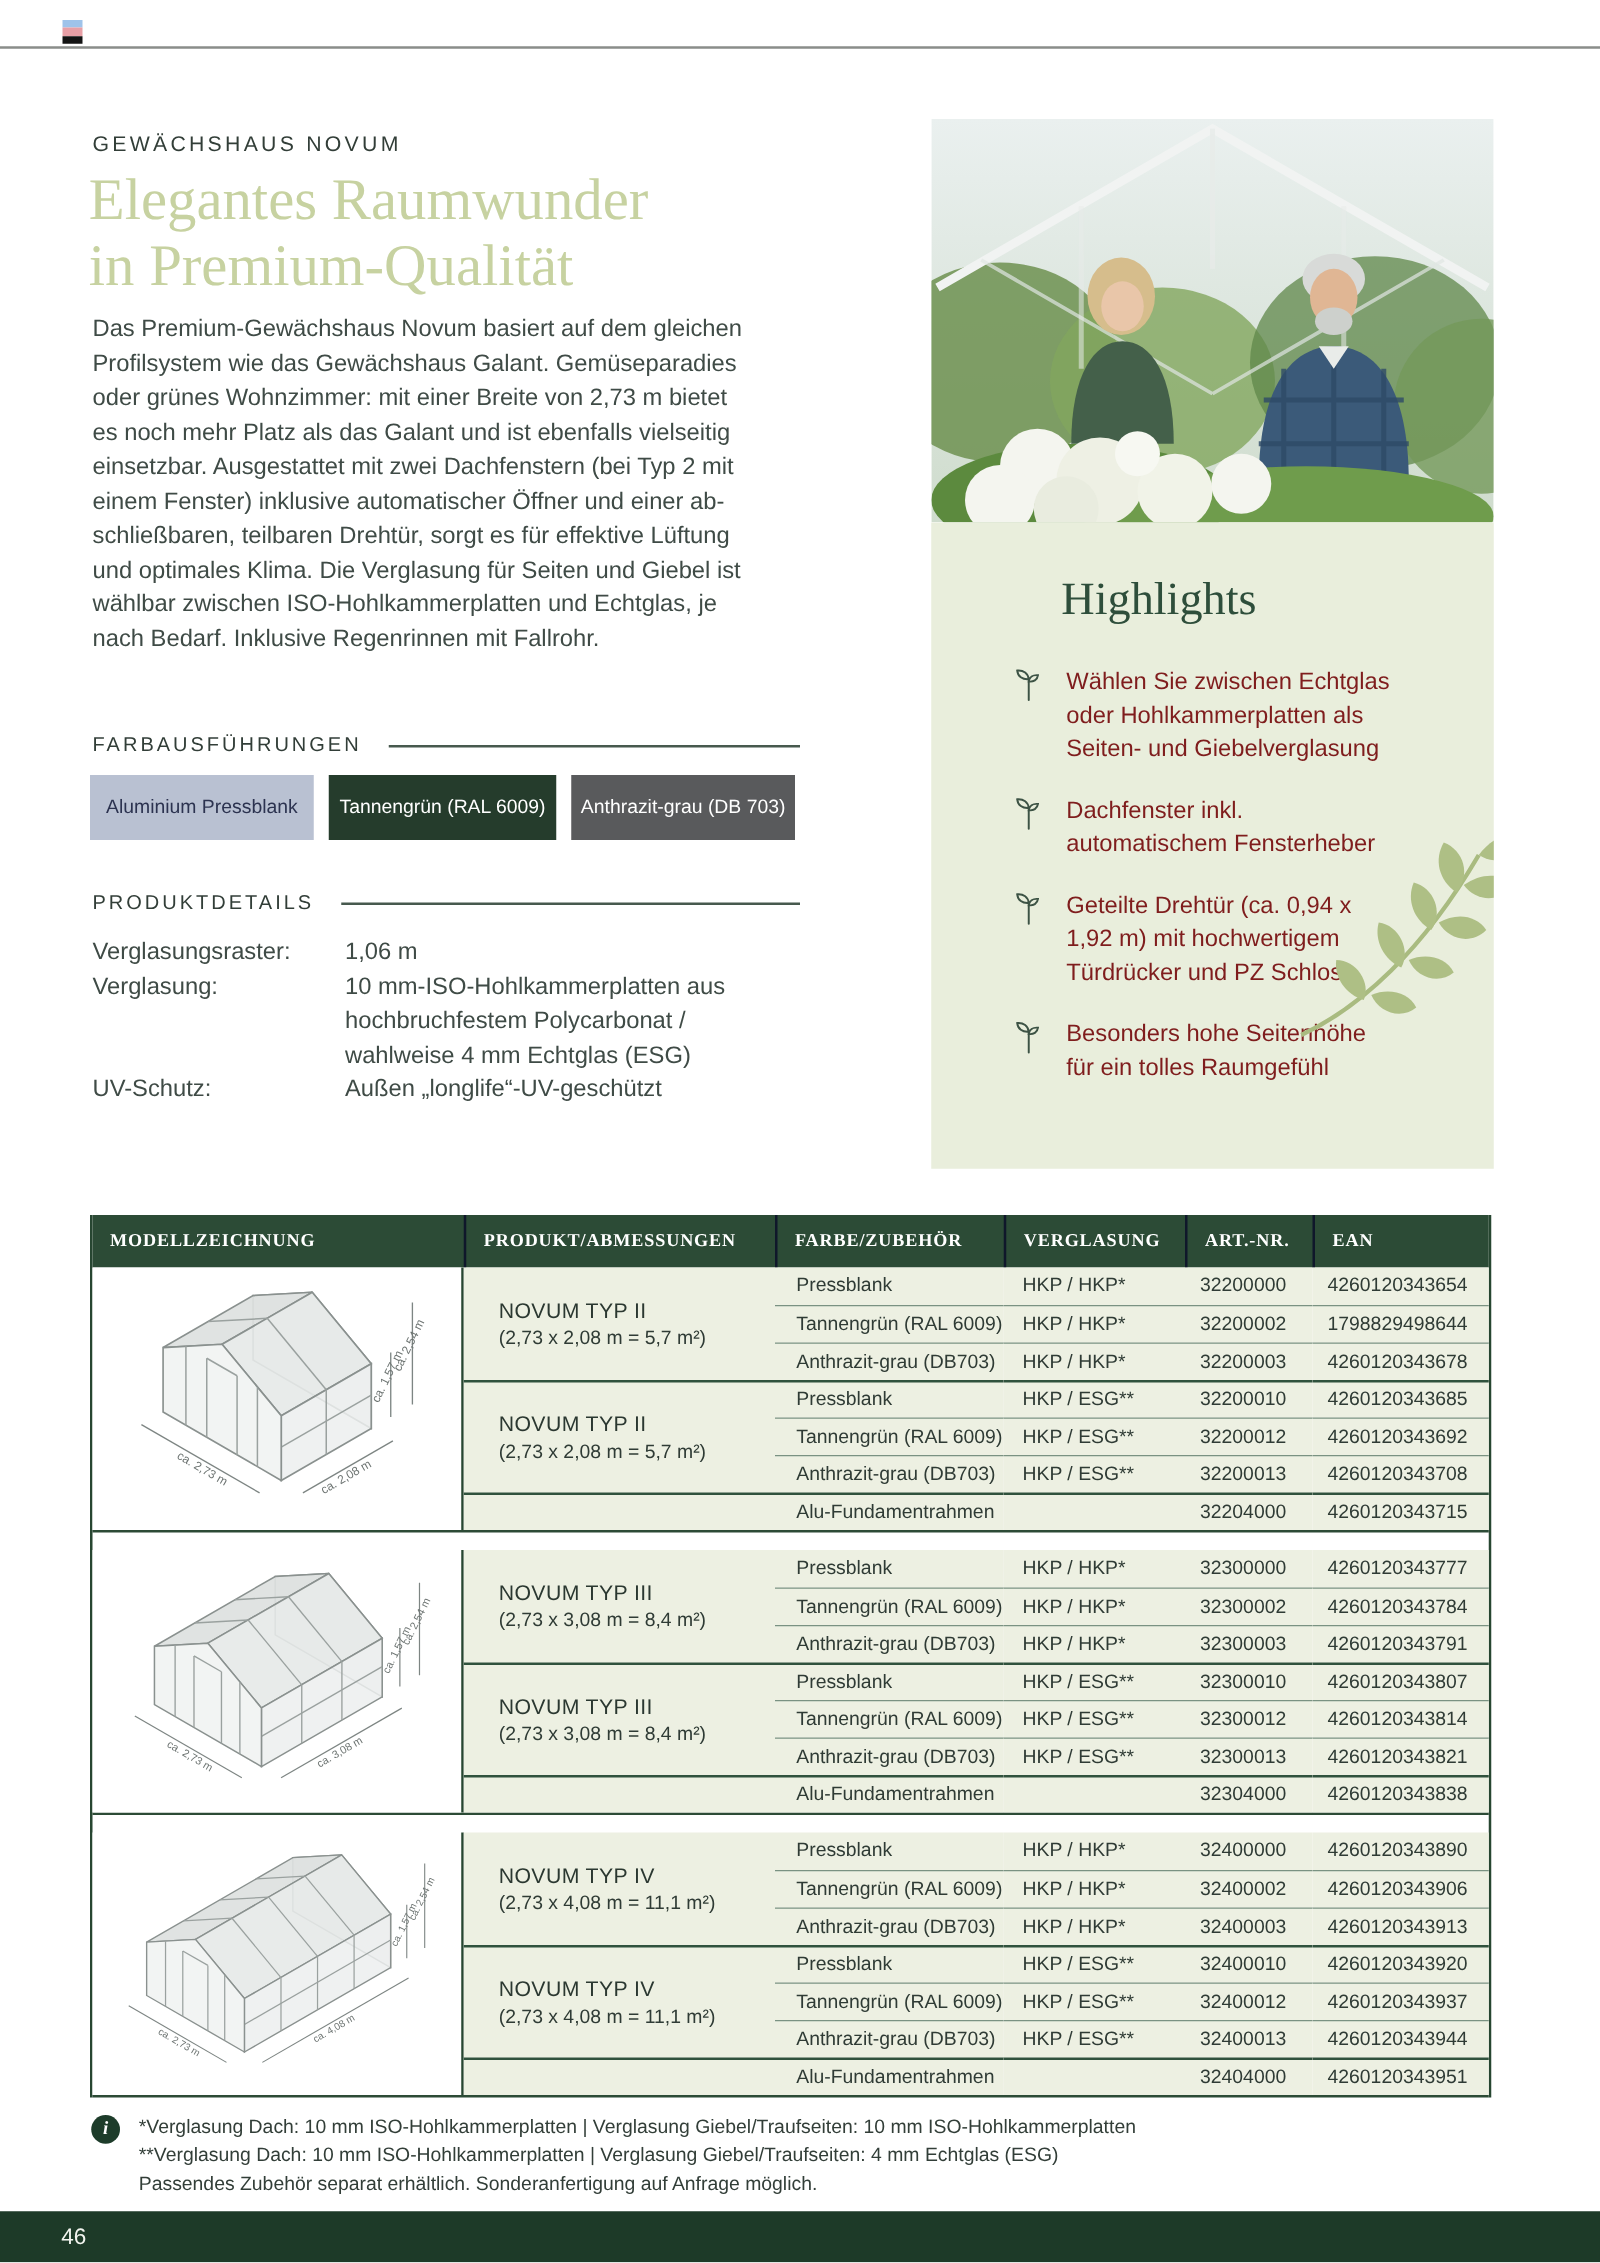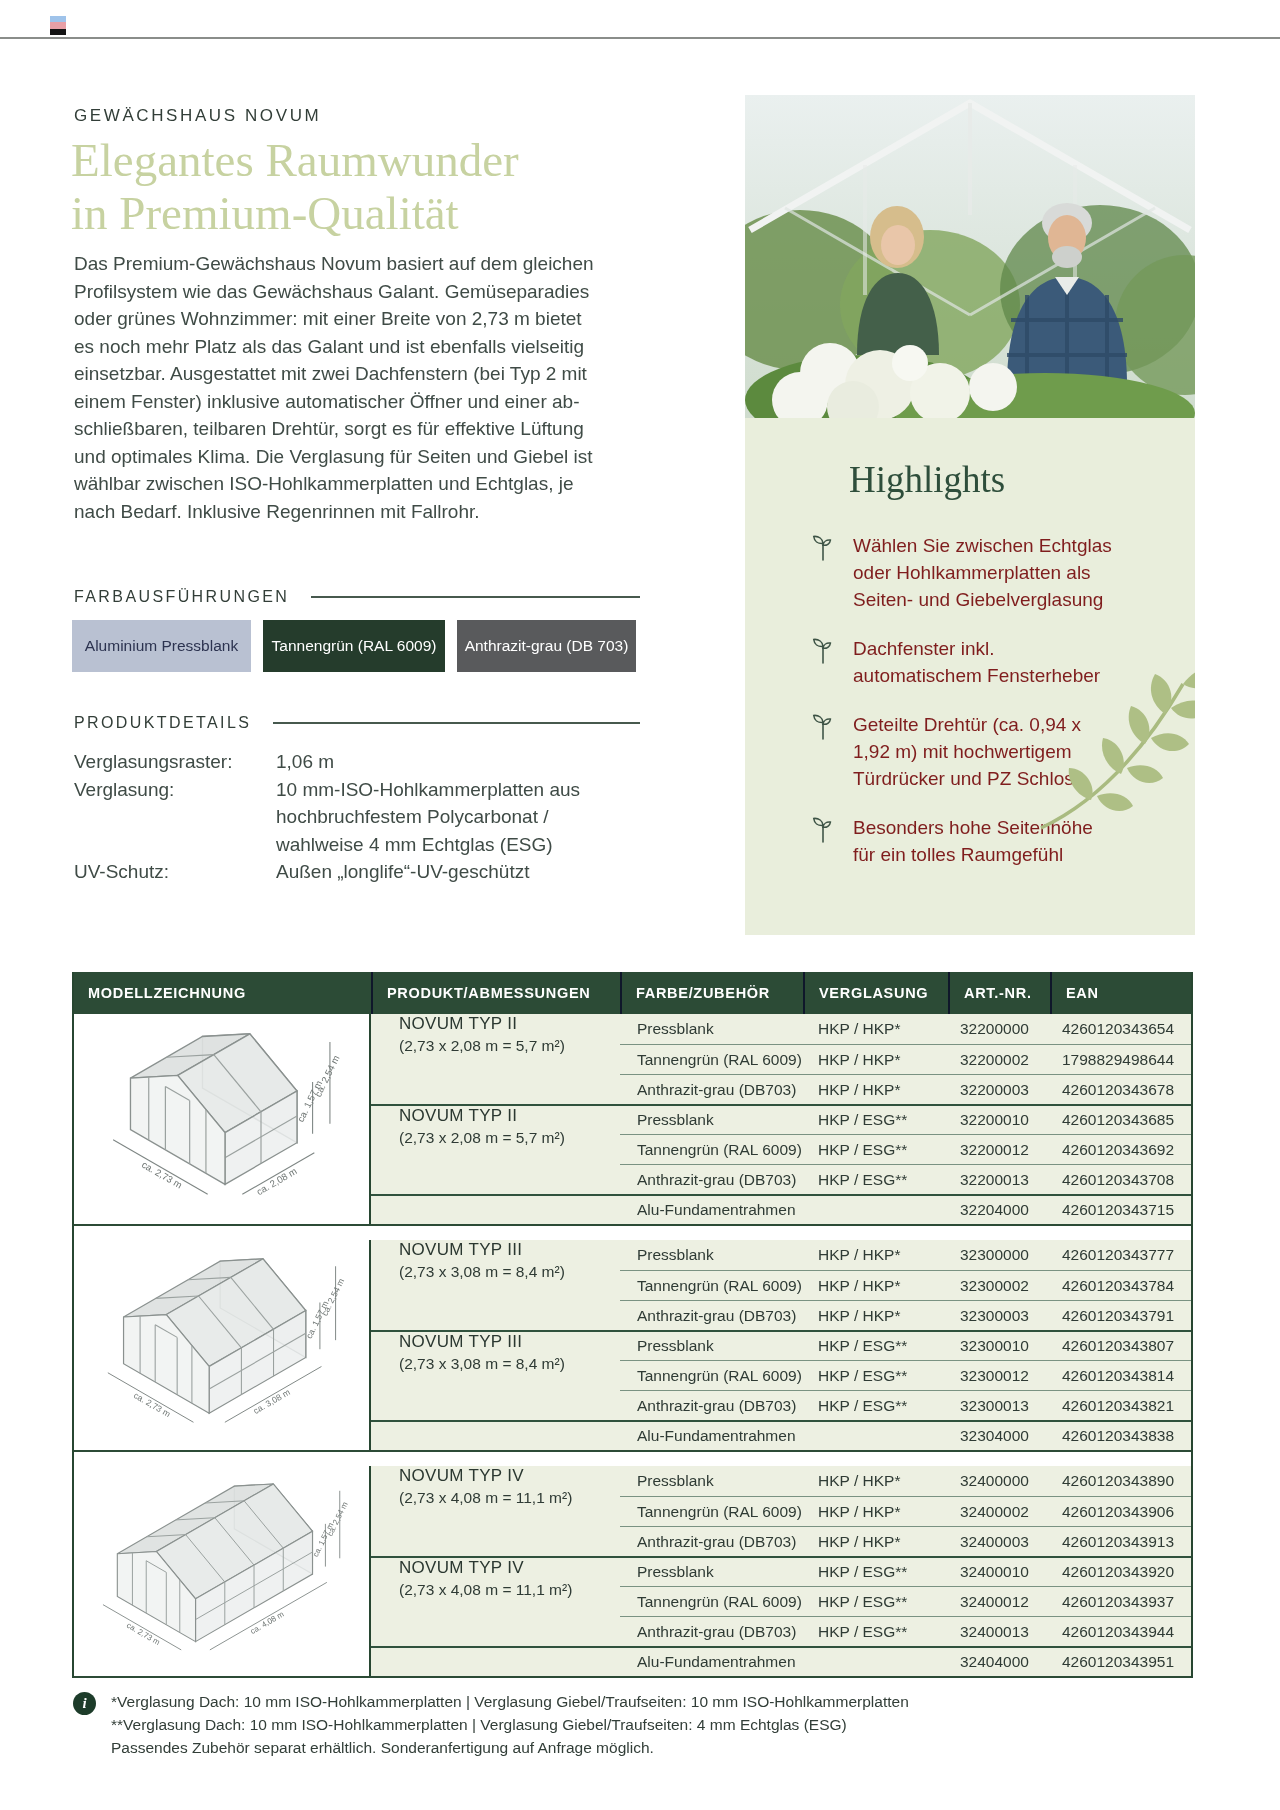--- a/index.html
+++ b/index.html
@@ -35,31 +35,31 @@
             font-weight:500;font-size:37px;color:#2e4e3b;}
   .hl-items{position:absolute;left:66px;top:114px;width:360px;}
   .hl-item{display:flex;gap:16px;margin-bottom:22px;}
   .hl-item .sprout{flex:0 0 26px;margin-top:2px;}
   .hl-item .txt{font-size:19px;line-height:27px;color:#7f1d1d;white-space:pre-line;}
   .leafdeco{position:absolute;right:-8px;top:248px;}
   
   .ptable{position:absolute;left:72px;top:972px;width:1121px;border-left:2px solid #274631;
           border-right:2px solid #274631;box-sizing:border-box;}
   .tgrid{display:grid;grid-template-columns:297px 249px 183px 145px 102px 141px;}
-  .thead{background:#2c4b36;height:42px;}
+  .thead{background:#2c4b36;height:42px;font-family:Liberation Serif, serif;}
   .thead .hc{display:flex;align-items:center;color:#fff;font-size:14.5px;font-weight:700;
              letter-spacing:.7px;padding-left:14px;box-sizing:border-box;}
   .thead .hc + .hc{border-left:2px solid #0f172a;}
   .block{grid-auto-rows:30px;border-bottom:2px solid #2c4b36;position:relative;}
   .block.gap{margin-top:14px;}
   .cell{background:#edf0e2;display:flex;align-items:center;font-size:15.5px;color:#2f3b35;
         box-sizing:border-box;}
   .cell.draw{grid-column:1;grid-row:1 / span 7;background:#ffffff;border-right:2px solid #274631;
              justify-content:center;align-items:center;}
-  .cell.prod{grid-column:2;flex-direction:column;align-items:flex-start;justify-content:flex-start;
+  .cell.prod{grid-column:2;flex-direction:column;align-items:flex-start;justify-content:center;
              padding-left:28px;}
   .pname{font-size:17px;letter-spacing:.3px;color:#2b3831;}
   .pdims{font-size:15.5px;margin-top:3px;}
   .c3{padding-left:17px;}.c4{padding-left:15px;}.c5{padding-left:12px;}.c6{padding-left:12px;}
   .thin{border-top:1px solid #7a9282;}
   .thick{border-top:2px solid #30523d;}
   
   .gh .face{stroke:#8a918f;stroke-width:1;}
   .gh .bar{stroke:#9aa19f;stroke-width:.9;fill:none;}
   .gh .dim{stroke:#7d8583;stroke-width:.8;fill:none;}
@@ -451,14 +451,17 @@
 
   <div class="notes">
     <div class="info-i">i</div>
     <div class="note-lines">
         <div>*Verglasung Dach: 10 mm ISO-Hohlkammerplatten | Verglasung Giebel/Traufseiten: 10 mm ISO-Hohlkammerplatten</div>
         <div>**Verglasung Dach: 10 mm ISO-Hohlkammerplatten | Verglasung Giebel/Traufseiten: 4 mm Echtglas (ESG)</div>
         <div>Passendes Zubehör separat erhältlich. Sonderanfertigung auf Anfrage möglich.</div>
       </div>
   </div>
 
+  <footer class="band">
+    <span class="pn">46</span>
+  </footer>
 
 </div>
 
 </body></html>

